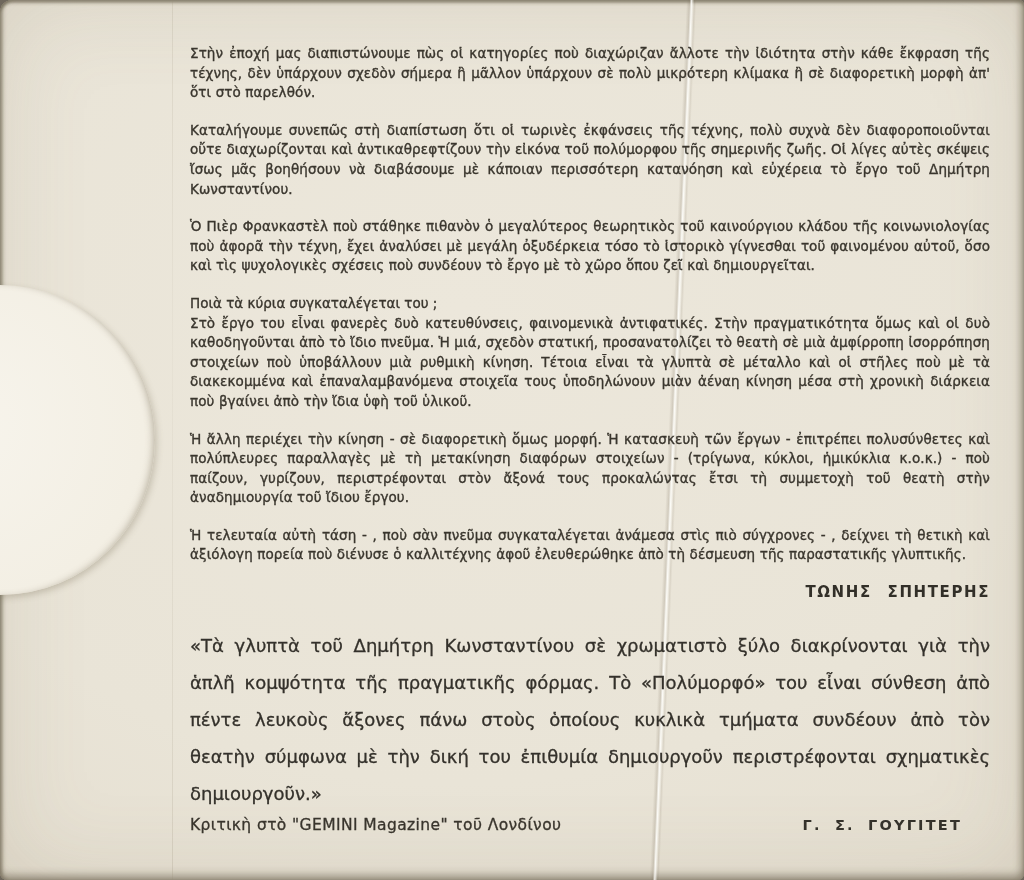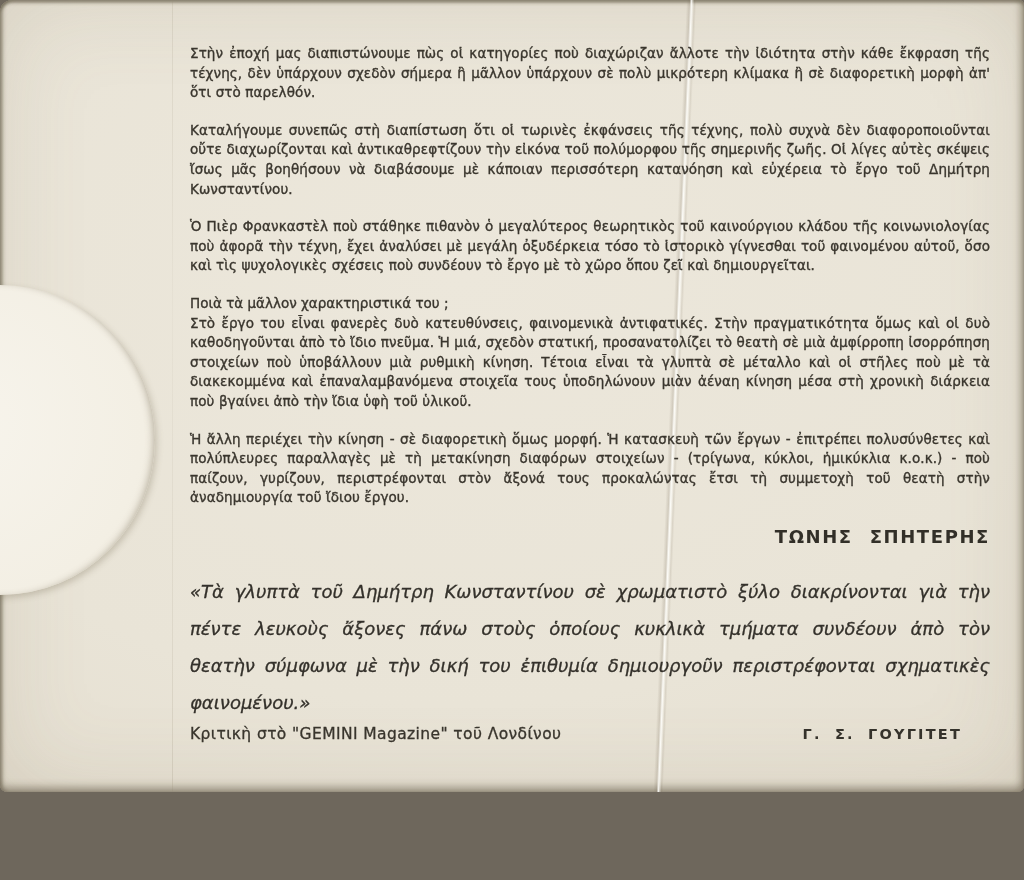--- a/index.html
+++ b/index.html
@@ -4,21 +4,21 @@
 <style>
   html, body {
     margin: 0;
     padding: 0;
     background: #6e675c;
     font-family: "DejaVu Sans", sans-serif;
   }
   .scan {
     position: relative;
     width: 1024px;
-    height: 792px;
+    height: 880px;
     overflow: hidden;
     border-radius: 12px 5px 6px 7px;
     background: radial-gradient(130% 120% at 45% 35%,
                 #ece7db 0%, #e9e4d7 45%, #e3dccd 78%, #d6cebf 96%, #c9c1b1 100%);
     box-shadow:
       inset 0 3px 3px rgba(80,70,50,.45),
       inset 3px 0 3px rgba(80,70,50,.32),
       inset 0 -6px 7px rgba(90,80,60,.38),
       inset -5px 0 6px rgba(100,90,70,.28),
       inset 0 0 90px rgba(125,112,88,.16);
@@ -78,37 +78,36 @@
     -webkit-text-stroke: .35px currentColor;
   }
   .question-line {
     font-size: 13.5px;
     line-height: 19.6px;
     -webkit-text-stroke: .35px currentColor;
   }
   .signature {
     margin-top: 14px;
     text-align: right;
-    font-size: 18px;
+    font-size: 15px;
     font-weight: bold;
     letter-spacing: 1.6px;
     word-spacing: 9px;
     color: #322f28;
   }
   .quote {
     margin-top: 26px;
     font-size: 18px;
     line-height: 37px;
     color: #34312b;
     -webkit-text-stroke: .3px currentColor;
   }
   .quote-line {
     text-align: justify;
     text-align-last: justify;
-    font-style: italic;
   }
   .quote-line:last-child {
     text-align-last: left;
   }
   .footer {
     margin-top: 4px;
     display: flex;
     justify-content: space-between;
     align-items: baseline;
   }
@@ -135,31 +134,33 @@
   <div class="flap-cutout"></div>
   <div class="flap-edge"></div>
   <div class="fold-crease"></div>
 
   <div class="content">
 
     <div class="essay">
       <p>Στὴν ἐποχή μας διαπιστώνουμε πὼς οἱ κατηγορίες ποὺ διαχώριζαν ἄλλοτε τὴν ἰδιότητα στὴν κάθε ἔκφραση τῆς τέχνης, δὲν ὑπάρχουν σχεδὸν σήμερα ἢ μᾶλλον ὑπάρχουν σὲ πολὺ μικρότερη κλίμακα ἢ σὲ διαφορετικὴ μορφὴ ἀπ' ὅτι στὸ παρελθόν.</p>
       <p>Καταλήγουμε συνεπῶς στὴ διαπίστωση ὅτι οἱ τωρινὲς ἐκφάνσεις τῆς τέχνης, πολὺ συχνὰ δὲν διαφοροποιοῦνται οὔτε διαχωρίζονται καὶ ἀντικαθρεφτίζουν τὴν εἰκόνα τοῦ πολύμορφου τῆς σημερινῆς ζωῆς. Οἱ λίγες αὐτὲς σκέψεις ἴσως μᾶς βοηθήσουν νὰ διαβάσουμε μὲ κάποιαν περισσότερη κατανόηση καὶ εὐχέρεια τὸ ἔργο τοῦ Δημήτρη Κωνσταντίνου.</p>
       <p>Ὁ Πιὲρ Φρανκαστὲλ ποὺ στάθηκε πιθανὸν ὁ μεγαλύτερος θεωρητικὸς τοῦ καινούργιου κλάδου τῆς κοινωνιολογίας ποὺ ἀφορᾶ τὴν τέχνη, ἔχει ἀναλύσει μὲ μεγάλη ὀξυδέρκεια τόσο τὸ ἱστορικὸ γίγνεσθαι τοῦ φαινομένου αὐτοῦ, ὅσο καὶ τὶς ψυχολογικὲς σχέσεις ποὺ συνδέουν τὸ ἔργο μὲ τὸ χῶρο ὅπου ζεῖ καὶ δημιουργεῖται.</p>
-      <div class="question-line">Ποιὰ τὰ μᾶλλον χαρακτηριστικά του ;</div>
+      <div class="question-line">Ποιὰ τὰ κύρια συγκαταλέγεται του ;</div>
       <p>Στὸ ἔργο του εἶναι φανερὲς δυὸ κατευθύνσεις, φαινομενικὰ ἀντιφατικές. Στὴν πραγματικότητα ὅμως καὶ οἱ δυὸ καθοδηγοῦνται ἀπὸ τὸ ἴδιο πνεῦμα. Ἡ μιά, σχεδὸν στατική, προσανατολίζει τὸ θεατὴ σὲ μιὰ ἀμφίρροπη ἰσορρόπηση στοιχείων ποὺ ὑποβάλλουν μιὰ ρυθμικὴ κίνηση. Τέτοια εἶναι τὰ γλυπτὰ σὲ μέταλλο καὶ οἱ στῆλες ποὺ μὲ τὰ διακεκομμένα καὶ ἐπαναλαμβανόμενα στοιχεῖα τους ὑποδηλώνουν μιὰν ἀέναη κίνηση μέσα στὴ χρονικὴ διάρκεια ποὺ βγαίνει ἀπὸ τὴν ἴδια ὑφὴ τοῦ ὑλικοῦ.</p>
       <p>Ἡ ἄλλη περιέχει τὴν κίνηση - σὲ διαφορετικὴ ὅμως μορφή. Ἡ κατασκευὴ τῶν ἔργων - ἐπιτρέπει πολυσύνθετες καὶ πολύπλευρες παραλλαγὲς μὲ τὴ μετακίνηση διαφόρων στοιχείων - (τρίγωνα, κύκλοι, ἡμικύκλια κ.ο.κ.) - ποὺ παίζουν, γυρίζουν, περιστρέφονται στὸν ἄξονά τους προκαλώντας ἔτσι τὴ συμμετοχὴ τοῦ θεατὴ στὴν ἀναδημιουργία τοῦ ἴδιου ἔργου.</p>
+      <p>Ἡ τελευταία αὐτὴ τάση - , ποὺ σὰν πνεῦμα συγκαταλέγεται ἀνάμεσα στὶς πιὸ σύγχρονες - , δείχνει τὴ θετικὴ καὶ ἀξιόλογη πορεία ποὺ διένυσε ὁ καλλιτέχνης ἀφοῦ ἐλευθερώθηκε ἀπὸ τὴ δέσμευση τῆς παραστατικῆς γλυπτικῆς.</p>
       <div class="signature">ΤΩΝΗΣ ΣΠΗΤΕΡΗΣ</div>
     </div>
 
     <div class="quote">
       <div class="quote-line">«Τὰ γλυπτὰ τοῦ Δημήτρη Κωνσταντίνου σὲ χρωματιστὸ ξύλο διακρίνονται γιὰ τὴν</div>
+      <div class="quote-line">ἁπλῆ κομψότητα τῆς πραγματικῆς φόρμας. Τὸ «Πολύμορφό» του εἶναι σύνθεση ἀπὸ</div>
       <div class="quote-line">πέντε λευκοὺς ἄξονες πάνω στοὺς ὁποίους κυκλικὰ τμήματα συνδέουν ἀπὸ τὸν</div>
       <div class="quote-line">θεατὴν σύμφωνα μὲ τὴν δική του ἐπιθυμία δημιουργοῦν περιστρέφονται σχηματικὲς</div>
-      <div class="quote-line">φαινομένου.»</div>
+      <div class="quote-line">δημιουργοῦν.»</div>
     </div>
 
     <div class="footer">
       <span class="footer-source">Κριτικὴ στὸ "GEMINI Magazine" τοῦ Λονδίνου</span>
       <span class="footer-author">Γ. Σ. ΓΟΥΓΙΤΕΤ</span>
     </div>
 
   </div>
 </div>
 

